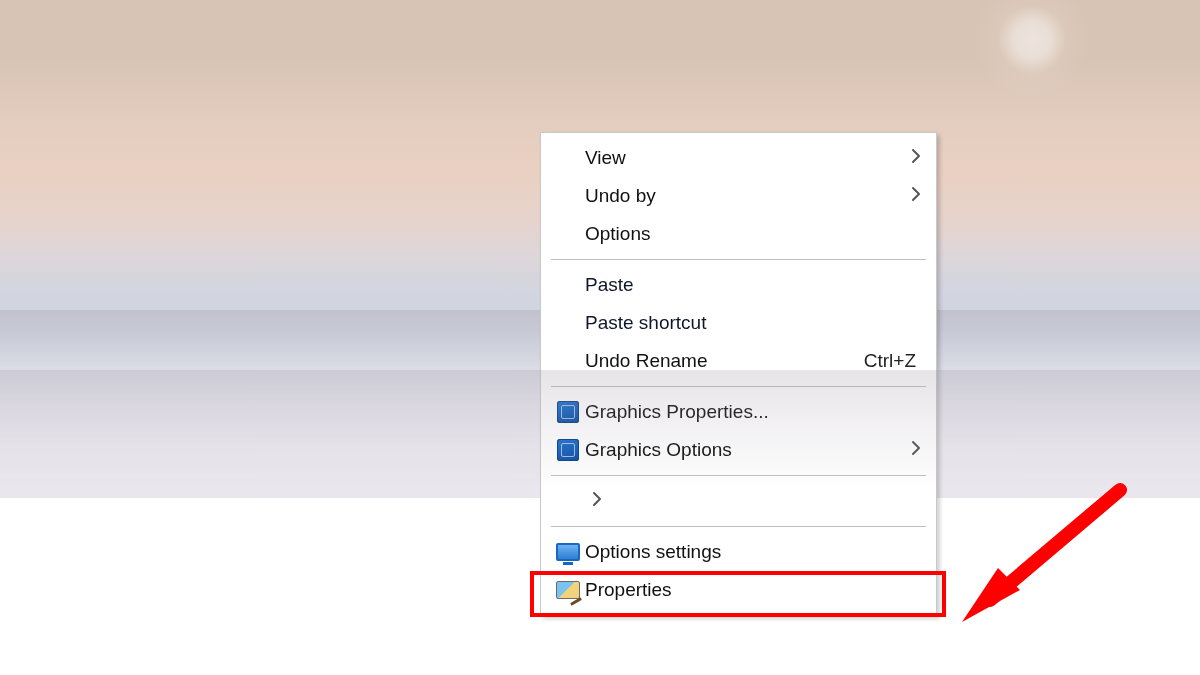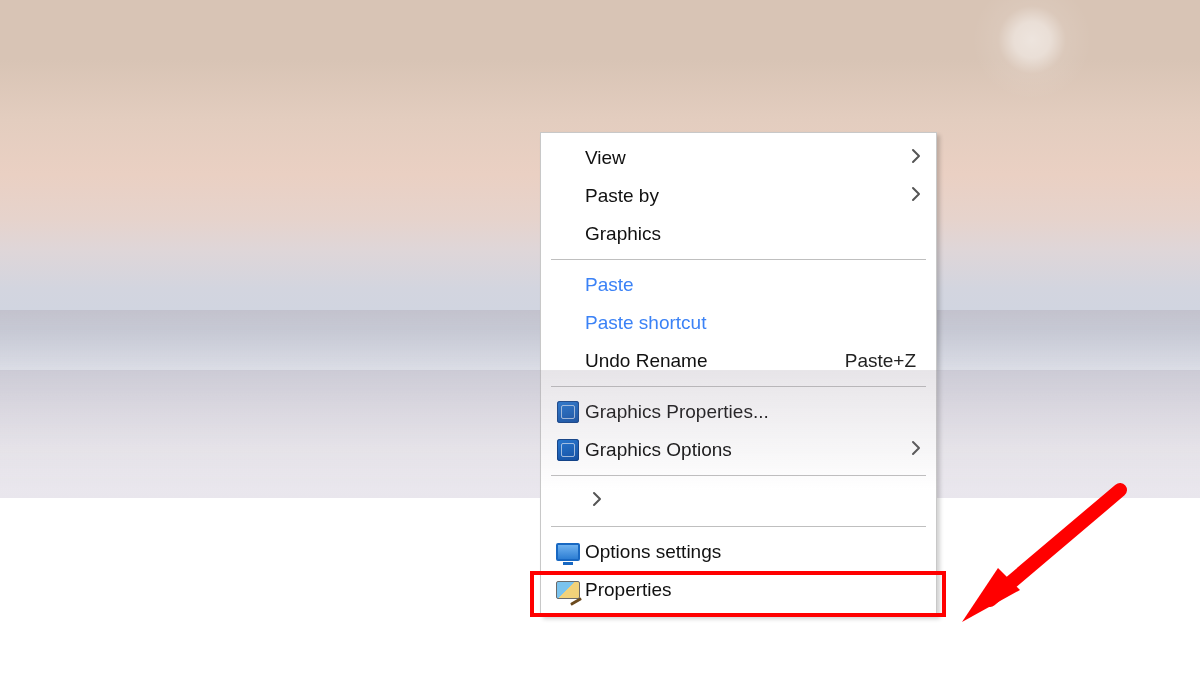--- a/index.html
+++ b/index.html
@@ -83,21 +83,21 @@
       flex: 0 0 auto;
       color: #222;
       padding-right: 6px;
     }
     .menu-item .chev {
       flex: 0 0 auto;
       width: 18px;
       text-align: right;
       color: #555;
     }
-    .menu-item.disabled .label { color: #3b82f6; }
+    .menu-item.disabled .label { color: #0f172a; }
 
     .menu-sep {
       height: 1px;
       margin: 6px 8px;
       background: #bfbfbf;
     }
 
     
     .ico-intel {
       width: 22px; height: 22px; border-radius: 3px;
@@ -154,49 +154,49 @@
       <span class="label">View</span>
       <span class="chev">
         <svg width="12" height="16" viewBox="0 0 12 16">
             <path d="M3 2 L9 8 L3 14" stroke="#555" stroke-width="2" fill="none" stroke-linecap="round" stroke-linejoin="round"></path>
           </svg>
       </span>
     </div>
 
     <div class="menu-item">
       <span class="icon-slot"></span>
-      <span class="label">Paste by</span>
-      <span class="chev">
-        <svg width="12" height="16" viewBox="0 0 12 16">
-            <path d="M3 2 L9 8 L3 14" stroke="#555" stroke-width="2" fill="none" stroke-linecap="round" stroke-linejoin="round"></path>
-          </svg>
-      </span>
-    </div>
-
-    <div class="menu-item">
-      <span class="icon-slot"></span>
-      <span class="label">Graphics</span>
+      <span class="label">Undo by</span>
+      <span class="chev">
+        <svg width="12" height="16" viewBox="0 0 12 16">
+            <path d="M3 2 L9 8 L3 14" stroke="#555" stroke-width="2" fill="none" stroke-linecap="round" stroke-linejoin="round"></path>
+          </svg>
+      </span>
+    </div>
+
+    <div class="menu-item">
+      <span class="icon-slot"></span>
+      <span class="label">Options</span>
     </div>
 
     <div class="menu-sep"></div>
 
     <div class="menu-item disabled">
       <span class="icon-slot"></span>
       <span class="label">Paste</span>
     </div>
 
     <div class="menu-item disabled">
       <span class="icon-slot"></span>
       <span class="label">Paste shortcut</span>
     </div>
 
     <div class="menu-item">
       <span class="icon-slot"></span>
       <span class="label">Undo Rename</span>
-      <span class="accel">Paste+Z</span>
+      <span class="accel">Ctrl+Z</span>
     </div>
 
     <div class="menu-sep"></div>
 
     <div class="menu-item">
       <span class="icon-slot">
           <span class="ico-intel"></span>
         </span>
       <span class="label">Graphics Properties...</span>
     </div>

